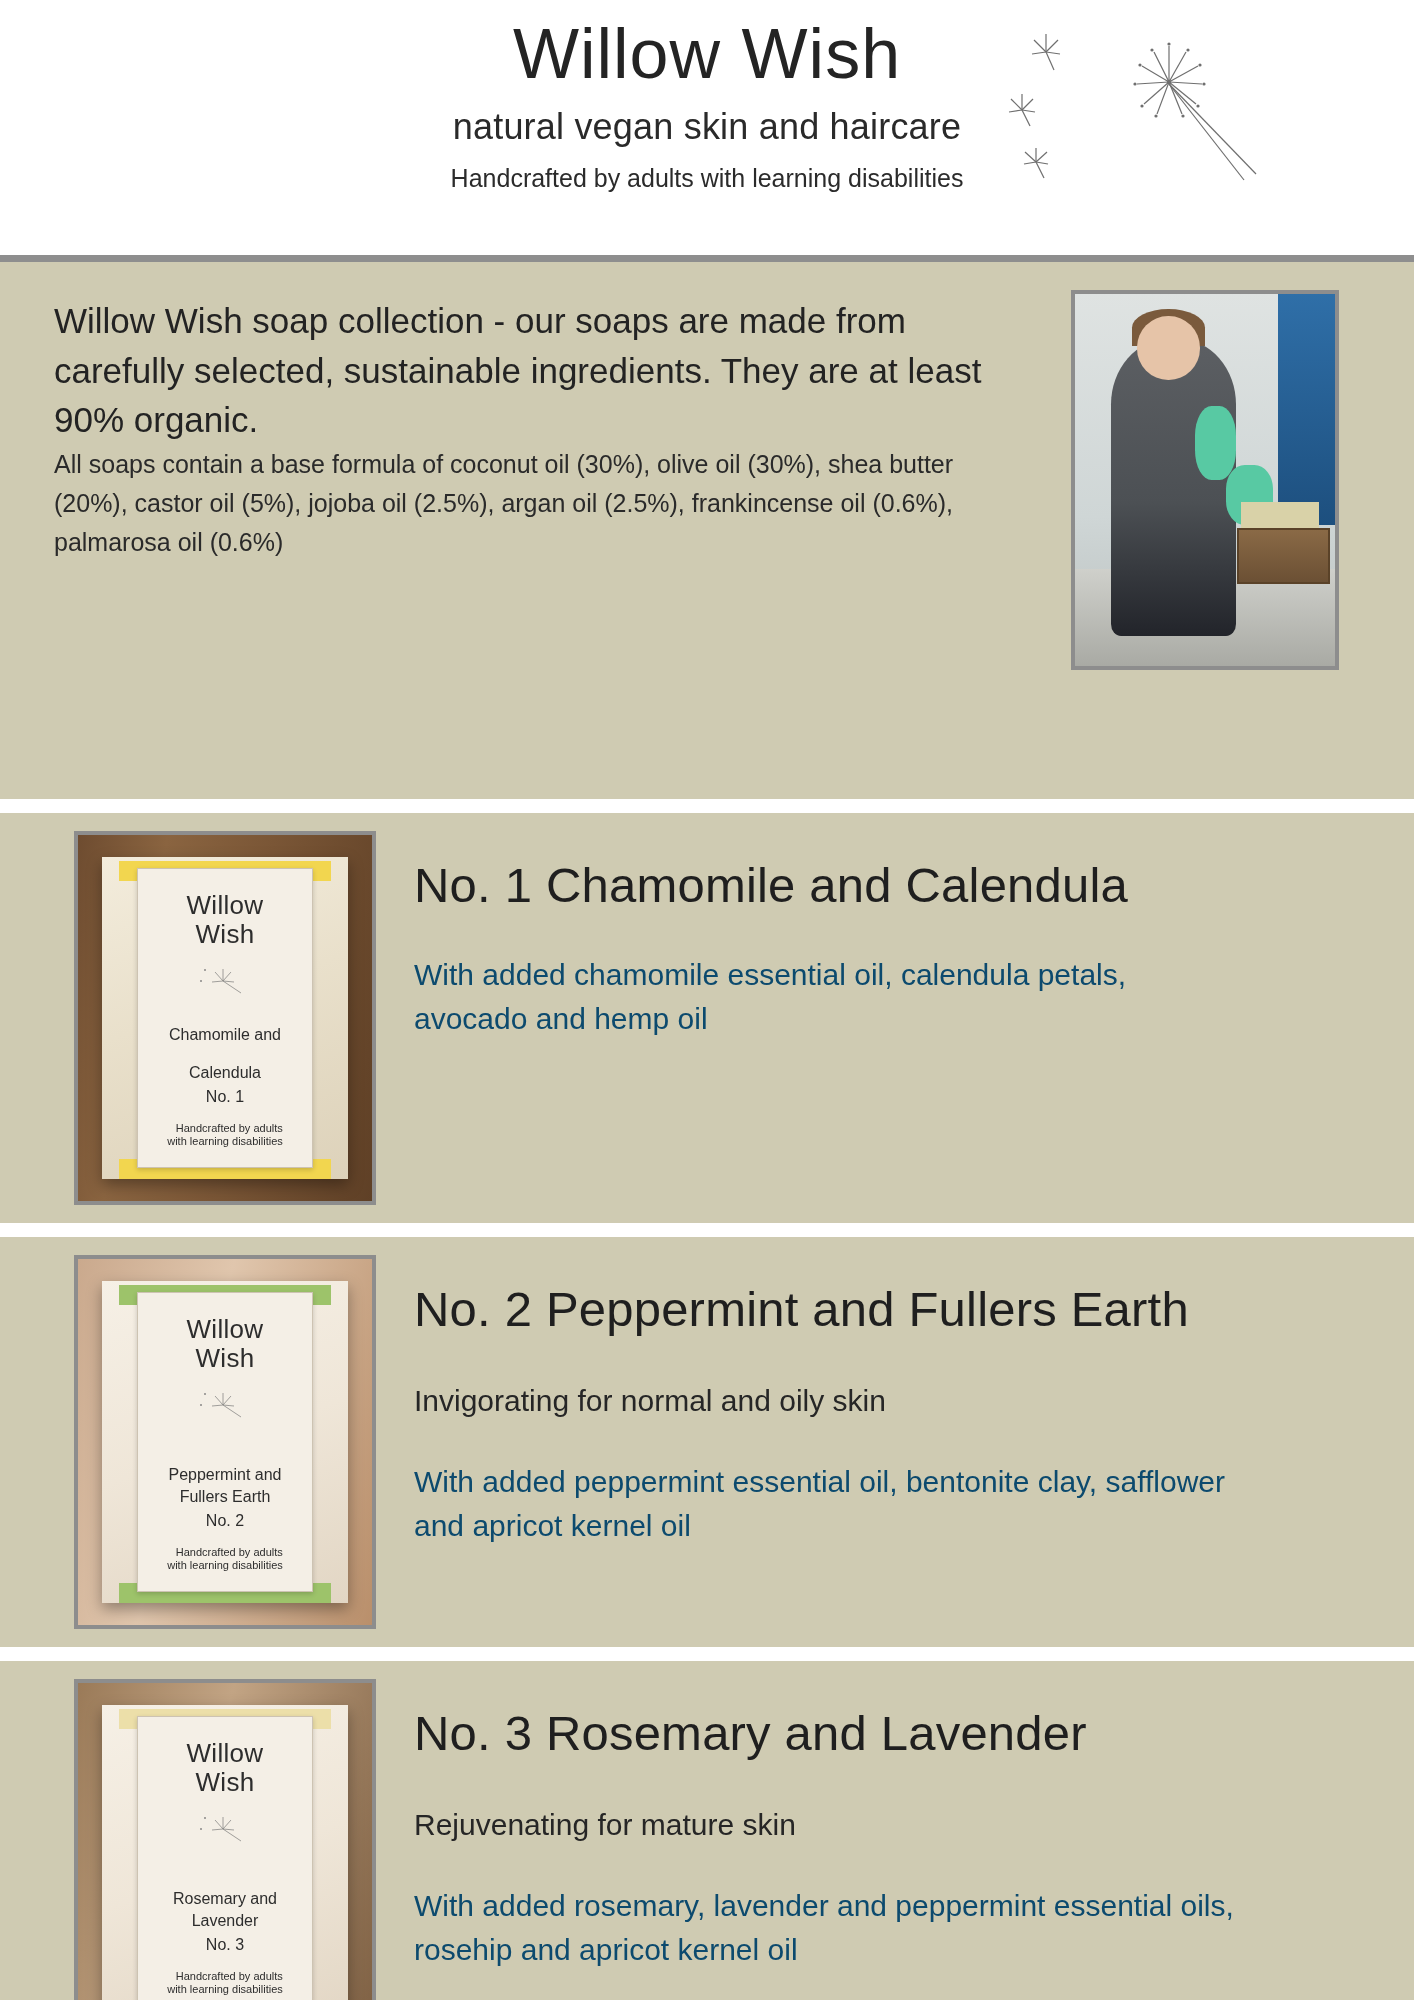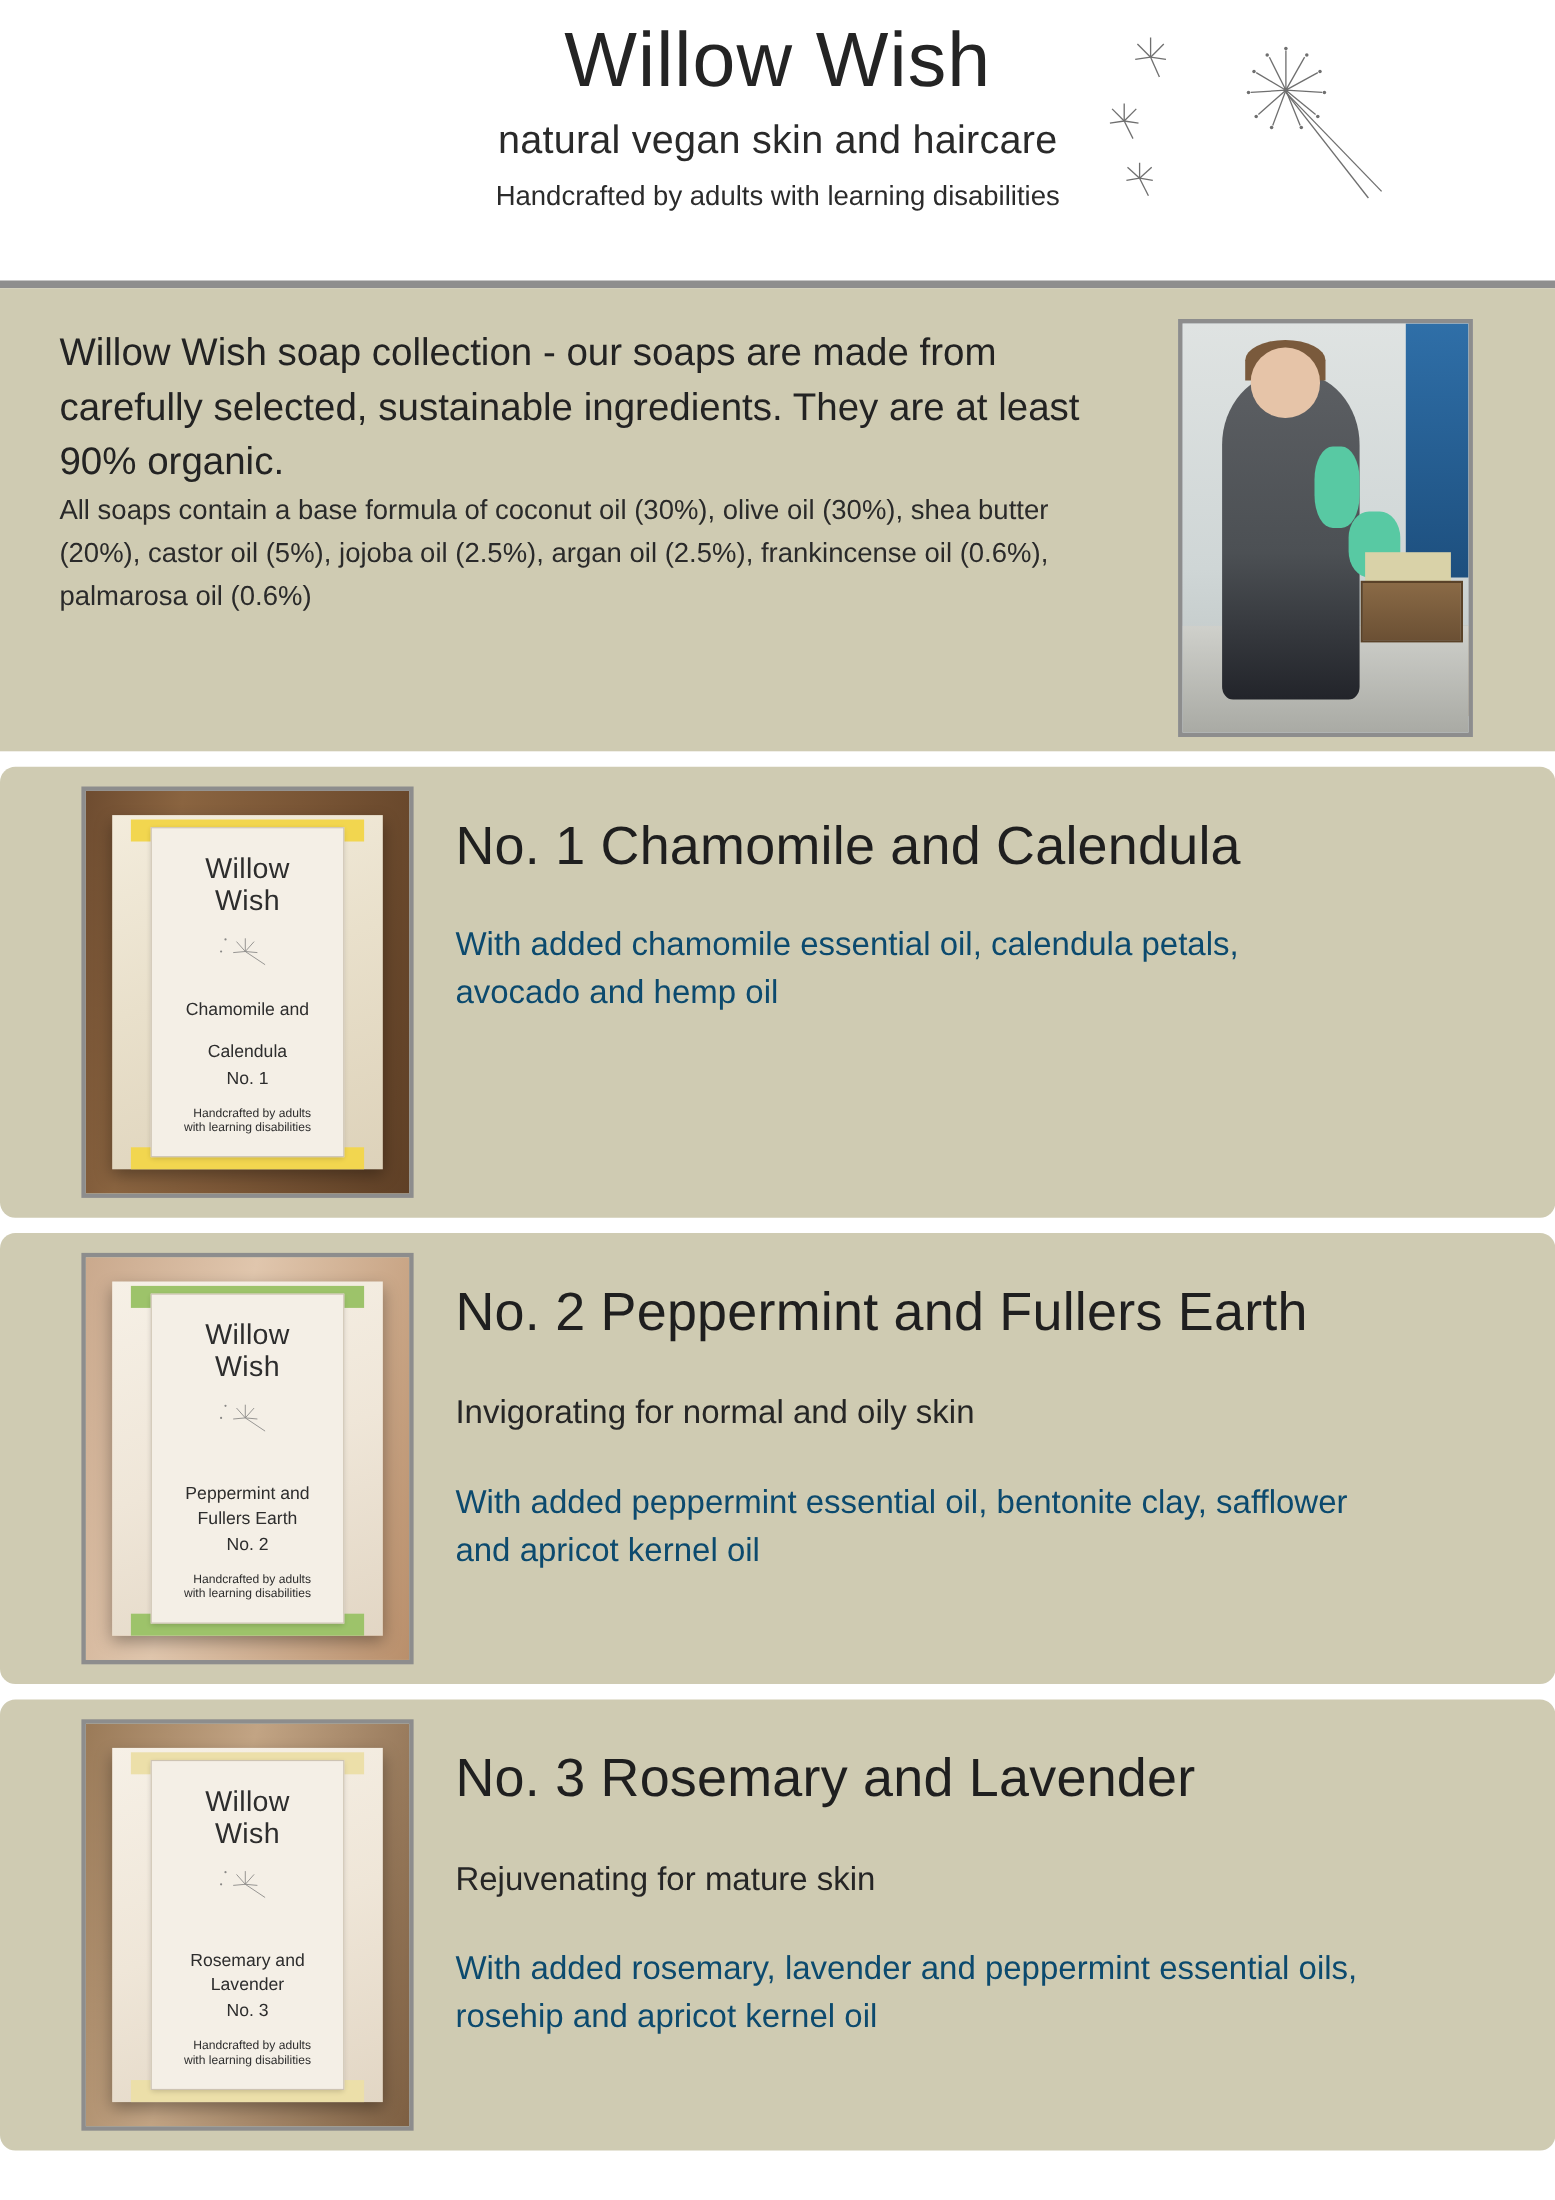--- a/index.html
+++ b/index.html
@@ -69,21 +69,21 @@
     background: #8e8e8e;
   }
 
   
   .band {
     background: #cfcbb2;
     box-sizing: border-box;
     position: relative;
   }
   .intro {
-    height: 421px;
+    height: 537px;
     padding: 34px 44px 0 54px;
   }
   .intro-lead {
     font-size: 35px;
     line-height: 1.42;
     color: #232323;
     max-width: 960px;
     font-weight: 400;
   }
   .intro-detail {
@@ -108,21 +108,20 @@
     height: 14px;
     background: #ffffff;
   }
 
   
   .product {
     display: flex;
     align-items: stretch;
     padding: 18px 0 18px 74px;
     box-sizing: border-box;
-    border-radius: 14px;
   }
   .soap-photo {
     width: 302px;
     height: 374px;
     border: 4px solid #8d8d8d;
     box-sizing: border-box;
     flex: 0 0 auto;
     position: relative;
     overflow: hidden;
   }

